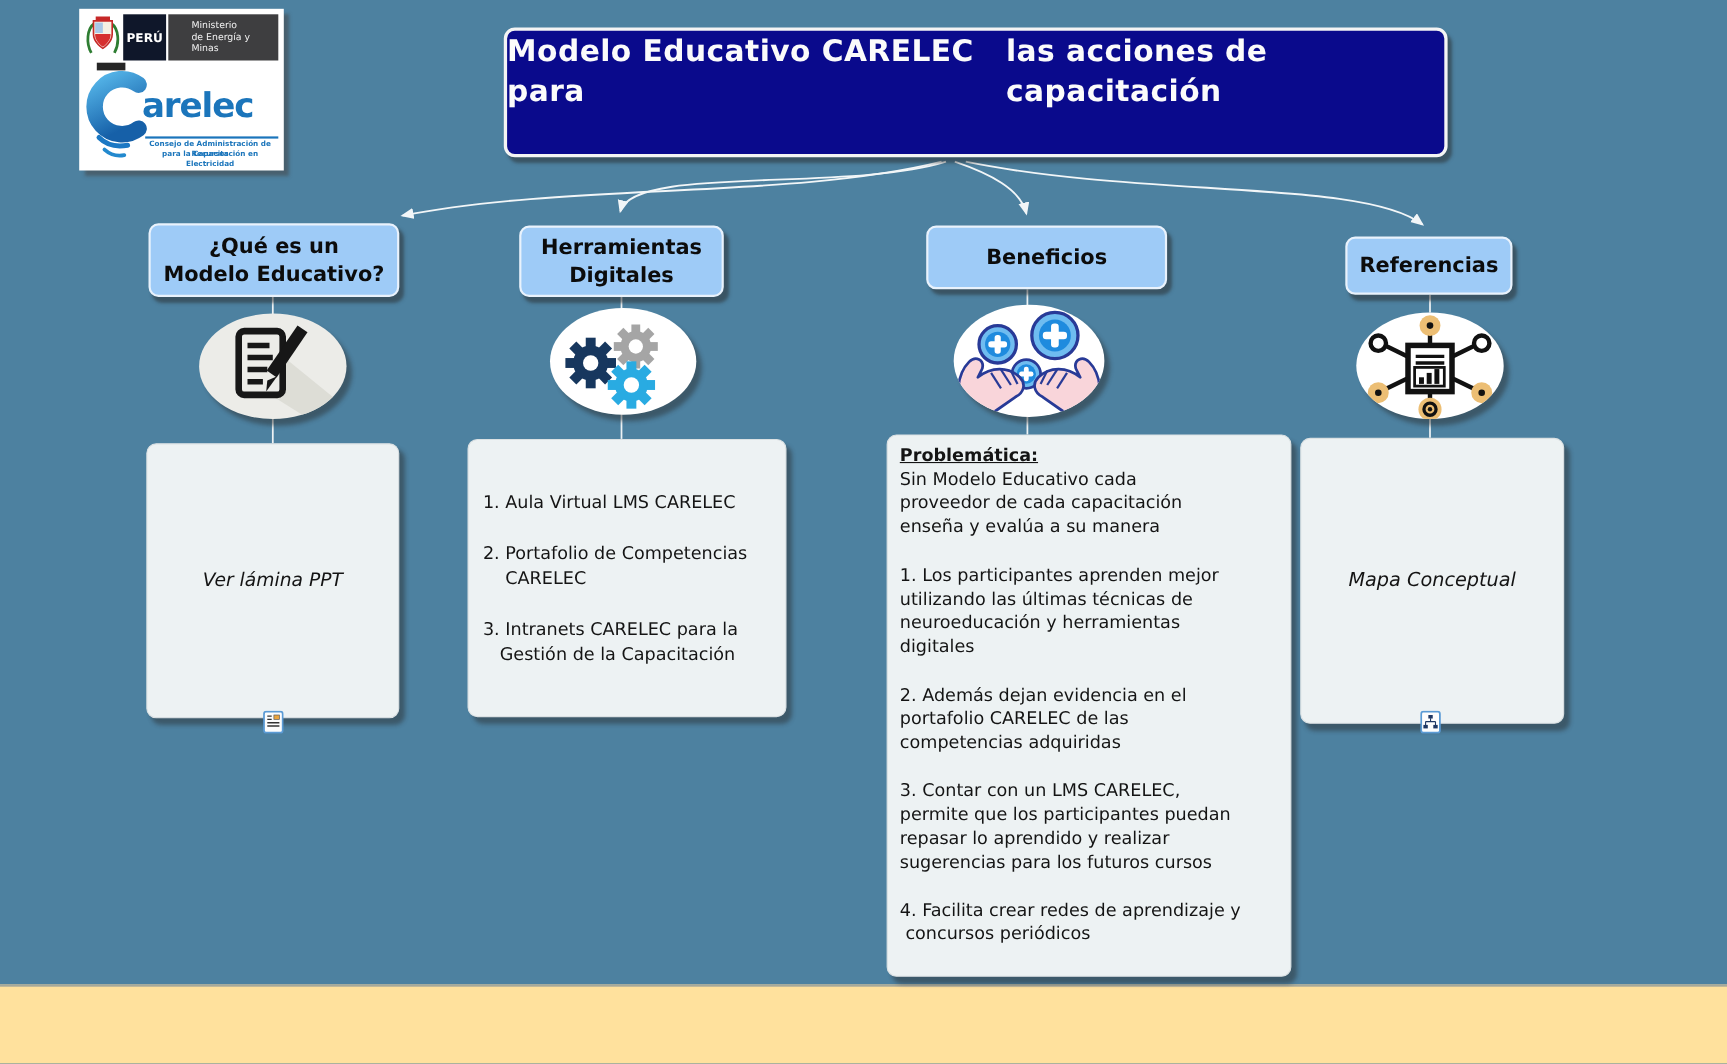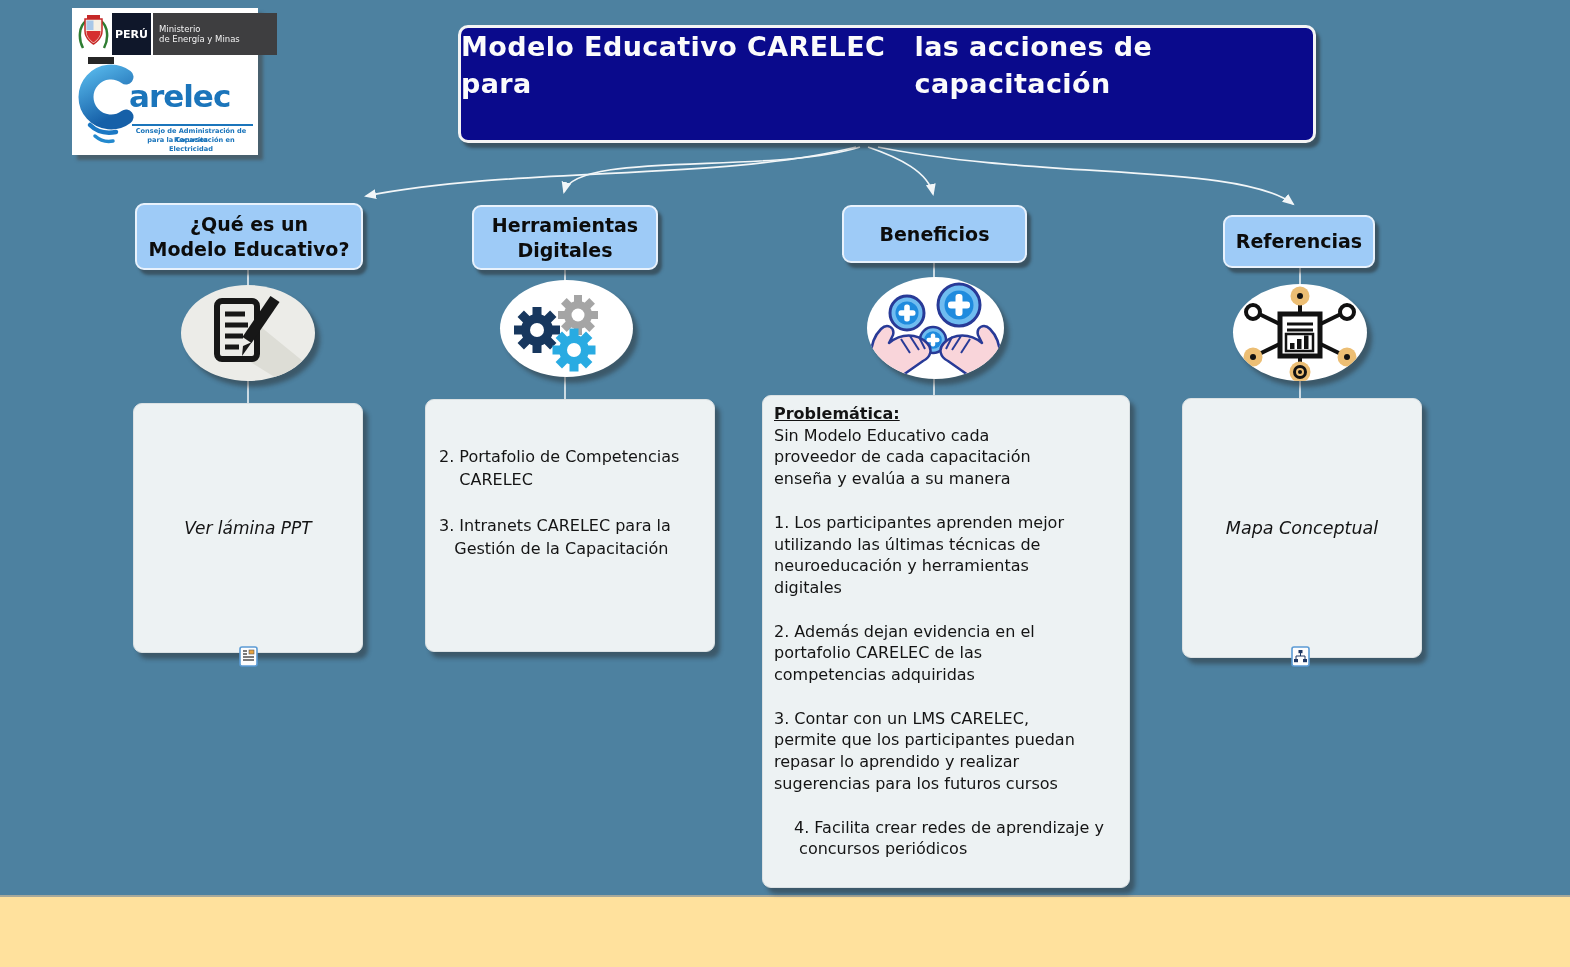--- a/index.html
+++ b/index.html
@@ -28,38 +28,38 @@
     background:#EDF2F3;border:1px solid #DBE1E3;border-radius:9px;
     box-shadow:5px 6px 4px rgba(40,40,40,.45);
     color:#141414;
   }
   .center-text{display:flex;align-items:center;justify-content:center;text-align:center;font-size:17px;font-style:italic;}
   .list{padding:45px 8px 0 13px;font-size:16px;line-height:23px;}
   .list .li{margin:0 0 23px 0;white-space:pre-wrap;}
   .rich{padding:7px 10px 0 11px;font-size:16px;line-height:21.7px;}
   .rich .hd{font-weight:bold;text-decoration:underline;}
   .rich .para{margin:0 0 22px 0;white-space:pre-wrap;}
-  .rich .para.last{margin-bottom:0;margin-left:20px;}
+  .rich .para.last{margin-bottom:0;}
   
   #title-box{
     left:458px;top:25px;width:858px;height:118px;
     background:#0A0A8C;border:3px solid #F4F4F4;border-radius:10px;
     box-shadow:4px 5px 3px rgba(40,40,40,.5);
     color:#FBFBFB;font-weight:bold;font-size:27px;line-height:37px;
     text-align:left;display:flex;flex-direction:row;justify-content:center;
     letter-spacing:.4px;
   }
   
   #logo{left:72px;top:8px;width:186px;height:147px;background:#ffffff;
         box-shadow:5px 5px 3px rgba(70,70,70,.55);}
   #logo .abs{position:absolute;}
   #peru-box{left:40px;top:5px;width:39px;height:42px;background:#0f172a;color:#fff;
             font-weight:bold;font-size:11px;display:flex;align-items:center;justify-content:center;}
-  #ministry-box{left:81px;top:5px;width:124px;height:42px;background:#3E3E40;color:#F2F2F2;
-            font-size:8.5px;line-height:10.5px;display:flex;flex-direction:column;justify-content:center;padding-left:6px;box-sizing:border-box;}
+  #ministry-box{left:81px;top:5px;width:100px;height:42px;background:#3E3E40;color:#F2F2F2;
+            font-size:8.5px;line-height:10.5px;display:flex;flex-direction:column;justify-content:center;padding-left:21px;box-sizing:border-box;}
   #logo-dash{left:16px;top:49px;width:26px;height:7px;background:#262626;}
   #brand-rest{left:57px;top:70px;color:#1B75BB;font-weight:bold;font-size:31px;letter-spacing:-1px;}
   #brand-rule{left:60px;top:116px;width:121px;height:2px;background:#1B75BB;}
   .tagline{left:53px;width:132px;color:#1B75BB;font-weight:bold;font-size:6.6px;line-height:8.5px;text-align:center;}
   
   #footer{position:absolute;left:0;bottom:0;width:1570px;height:70px;background:#FFE19D;
           border-top:2px solid #A5A89B;z-index:1;}
   
   .mini-icon{position:absolute;z-index:3;}
 </style>
@@ -193,27 +193,28 @@
           <rect x="-21.5" y="-4.5" width="43" height="9" transform="rotate(45)"></rect>
           <rect x="-21.5" y="-4.5" width="43" height="9" transform="rotate(90)"></rect>
           <rect x="-21.5" y="-4.5" width="43" height="9" transform="rotate(135)"></rect>
         </g>
       <circle r="15"></circle>
         <circle r="7" fill="#ffffff"></circle>
     </g>
   </svg>
 </div>
 <div class="node content-box list" style="left:425px;top:399px;width:290px;height:253px">
+  <div class="li">1. Aula Virtual LMS CARELEC</div>
   <div class="li">2. Portafolio de Competencias
     CARELEC</div>
   <div class="li">3. Intranets CARELEC para la
    Gestión de la Capacitación</div>
 </div>
 
-<div class="node branch-box" style="left:842px;top:205px;width:185px;height:58px">
+<div class="node branch-box" style="left:842px;top:205px;width:219px;height:58px">
   <div>Beneficios</div>
 </div>
 <div class="node ellipse" style="left:867px;top:277px;width:137px;height:102px">
   <svg width="137" height="102" viewBox="0 0 137 102">
     <g>
       <circle cx="92" cy="28" r="21" fill="#6FBCF0" stroke="#283A97" stroke-width="3"></circle>
       <circle cx="92" cy="28" r="14.5" fill="#1F8BDE"></circle>
       <rect x="81" y="24.5" width="22" height="7" rx="3" fill="#fff"></rect>
       <rect x="88.5" y="17" width="7" height="22" rx="3" fill="#fff"></rect>
       <circle cx="40" cy="36" r="17" fill="#6FBCF0" stroke="#283A97" stroke-width="3"></circle>
@@ -232,21 +233,21 @@
     <g stroke="#283A97" stroke-width="2" fill="none">
       <path d="M34,62 L43,76"></path>
         <path d="M43,59 L52,73"></path>
         <path d="M52,60 L58,72"></path>
       <path d="M103,62 L94,76"></path>
         <path d="M94,59 L85,73"></path>
         <path d="M85,60 L79,72"></path>
     </g>
   </svg>
 </div>
-<div class="node content-box rich" style="left:762px;top:395px;width:368px;height:493px">
+<div class="node content-box rich" style="left:806px;top:395px;width:368px;height:493px">
   <div class="hd">Problemática:</div>
   <div class="para">Sin Modelo Educativo cada
 proveedor de cada capacitación
 enseña y evalúa a su manera</div>
   <div class="para">1. Los participantes aprenden mejor
 utilizando las últimas técnicas de
 neuroeducación y herramientas
 digitales</div>
   <div class="para">2. Además dejan evidencia en el
 portafolio CARELEC de las

